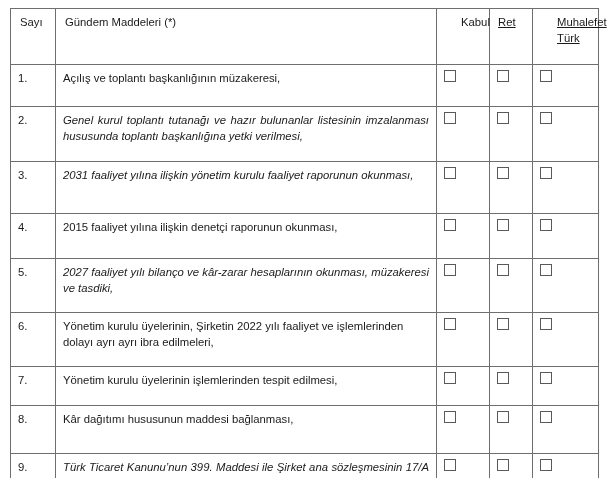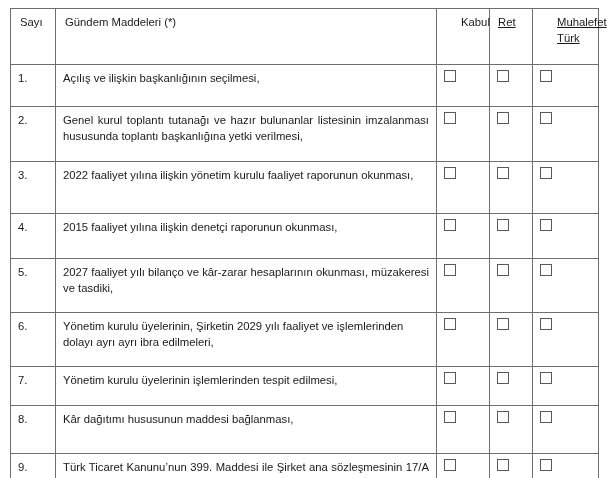--- a/index.html
+++ b/index.html
@@ -74,20 +74,21 @@
   td.item {
     padding-left: 9px;
     padding-right: 9px;
   }
   td.item .txt {
     display: block;
   }
   td.item.justify .txt {
     text-align: justify;
     text-align-last: left;
+    font-style: italic;
   }
 
   
   td.cb {
     padding-top: 7px;
     padding-left: 8px;
   }
   .checkbox {
     display: inline-block;
     width: 12px;
@@ -131,39 +132,39 @@
         <th class="h-ret">Ret</th>
         <th class="h-muh"><span>Muhalefet</span><br><span>Türk</span></th>
       </tr>
     </thead>
 
     <tbody id="agenda-body">
 
     <tr class="r1">
           <td class="num">1.</td>
           <td class="item">
-            <span class="txt">Açılış ve ilişkin başkanlığının seçilmesi,</span>
+            <span class="txt">Açılış ve toplantı başkanlığının müzakeresi,</span>
           </td>
           <td class="cb"><span class="checkbox" role="checkbox" aria-checked="false"></span></td>
           <td class="cb"><span class="checkbox" role="checkbox" aria-checked="false"></span></td>
           <td class="cb"><span class="checkbox" role="checkbox" aria-checked="false"></span></td>
         </tr>
         <tr class="r2">
           <td class="num">2.</td>
           <td class="item justify">
             <span class="txt">Genel kurul toplantı tutanağı ve hazır bulunanlar listesinin imzalanması hususunda toplantı başkanlığına yetki verilmesi,</span>
           </td>
           <td class="cb"><span class="checkbox" role="checkbox" aria-checked="false"></span></td>
           <td class="cb"><span class="checkbox" role="checkbox" aria-checked="false"></span></td>
           <td class="cb"><span class="checkbox" role="checkbox" aria-checked="false"></span></td>
         </tr>
         <tr class="r3">
           <td class="num">3.</td>
           <td class="item justify">
-            <span class="txt">2022 faaliyet yılına ilişkin yönetim kurulu faaliyet raporunun okunması,</span>
+            <span class="txt">2031 faaliyet yılına ilişkin yönetim kurulu faaliyet raporunun okunması,</span>
           </td>
           <td class="cb"><span class="checkbox" role="checkbox" aria-checked="false"></span></td>
           <td class="cb"><span class="checkbox" role="checkbox" aria-checked="false"></span></td>
           <td class="cb"><span class="checkbox" role="checkbox" aria-checked="false"></span></td>
         </tr>
         <tr class="r4">
           <td class="num">4.</td>
           <td class="item">
             <span class="txt">2015 faaliyet yılına ilişkin denetçi raporunun okunması,</span>
           </td>
@@ -176,21 +177,21 @@
           <td class="item justify">
             <span class="txt">2027 faaliyet yılı bilanço ve kâr-zarar hesaplarının okunması, müzakeresi ve tasdiki,</span>
           </td>
           <td class="cb"><span class="checkbox" role="checkbox" aria-checked="false"></span></td>
           <td class="cb"><span class="checkbox" role="checkbox" aria-checked="false"></span></td>
           <td class="cb"><span class="checkbox" role="checkbox" aria-checked="false"></span></td>
         </tr>
         <tr class="r6">
           <td class="num">6.</td>
           <td class="item">
-            <span class="txt">Yönetim kurulu üyelerinin, Şirketin 2029 yılı faaliyet ve işlemlerinden dolayı ayrı ayrı ibra edilmeleri,</span>
+            <span class="txt">Yönetim kurulu üyelerinin, Şirketin 2022 yılı faaliyet ve işlemlerinden dolayı ayrı ayrı ibra edilmeleri,</span>
           </td>
           <td class="cb"><span class="checkbox" role="checkbox" aria-checked="false"></span></td>
           <td class="cb"><span class="checkbox" role="checkbox" aria-checked="false"></span></td>
           <td class="cb"><span class="checkbox" role="checkbox" aria-checked="false"></span></td>
         </tr>
         <tr class="r7">
           <td class="num">7.</td>
           <td class="item">
             <span class="txt">Yönetim kurulu üyelerinin işlemlerinden tespit edilmesi,</span>
           </td>

